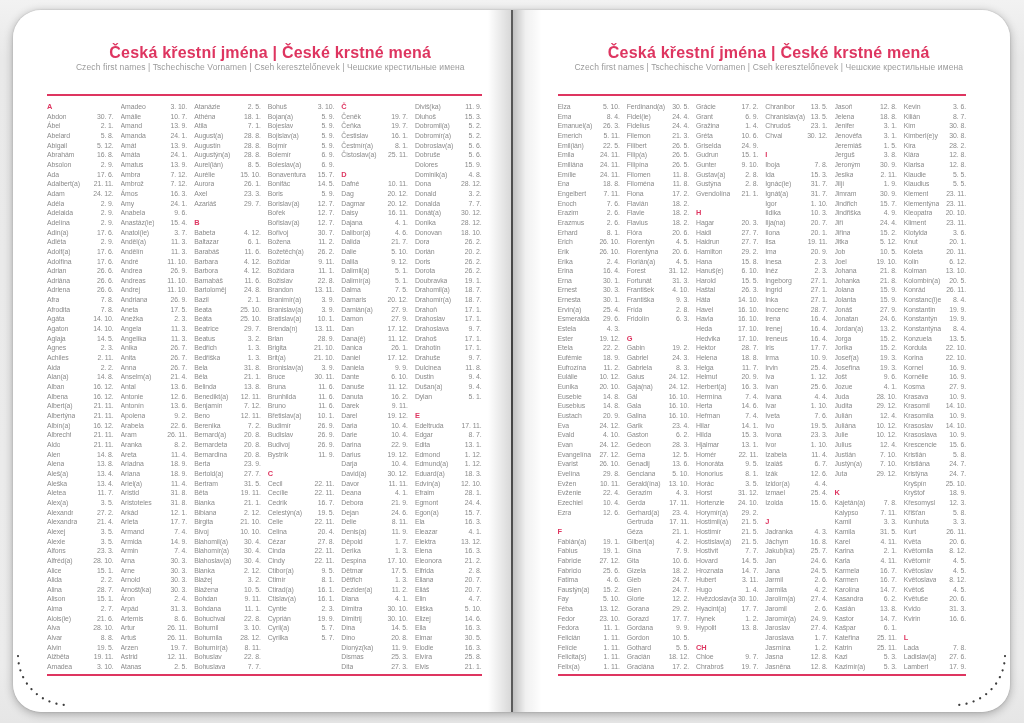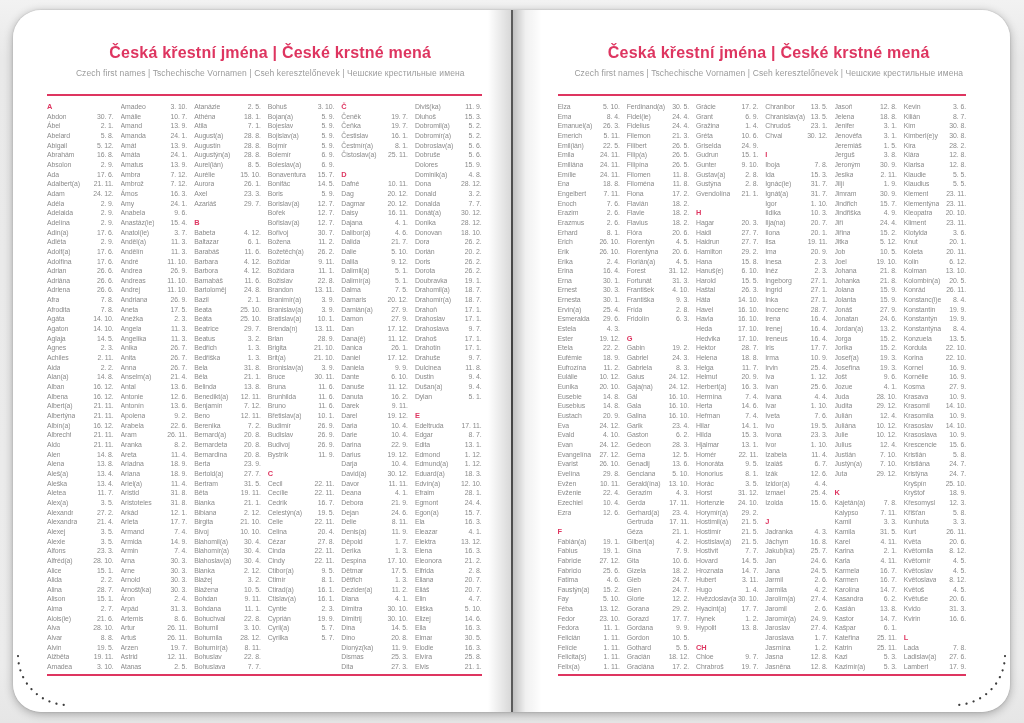--- a/index.html
+++ b/index.html
@@ -28,21 +28,21 @@
   .spine{
     position:absolute;left:calc(50% - 1px);top:0;width:2px;height:100%;
     background:linear-gradient(180deg,#5c5c5c 0%,#404040 50%,#5c5c5c 100%);
     z-index:3;
   }
   .page-head{position:absolute;top:0;left:16px;right:0;text-align:center;}
   .page-title{
     margin:0;padding-top:34px;font-size:16px;font-weight:700;letter-spacing:0.2px;
     color:var(--accent,#de3560);
   }
-  .page-subtitle{margin-top:6px;font-size:8.5px;color:#9b9b9b;letter-spacing:0.1px;}
+  .page-subtitle{font-size:8.5px;color:#9b9b9b;letter-spacing:0.1px;}
   .rule{position:absolute;height:2px;background:var(--accent,#de3560);}
   .page.left  .rule{left:34px;right:30px;}
   .page.right .rule{left:46px;right:44px;}
   .rule.top{top:84px;}
   .rule.bottom{top:664px;}
   .cols{position:absolute;top:92px;height:570px;display:flex;}
   .page.left  .cols{left:34px;right:30px;}
   .page.right .cols{left:46px;right:44px;}
   .col{flex:1 1 0;margin-right:7px;display:flex;flex-direction:column;min-width:0;}
   .col:last-child{margin-right:0;}

